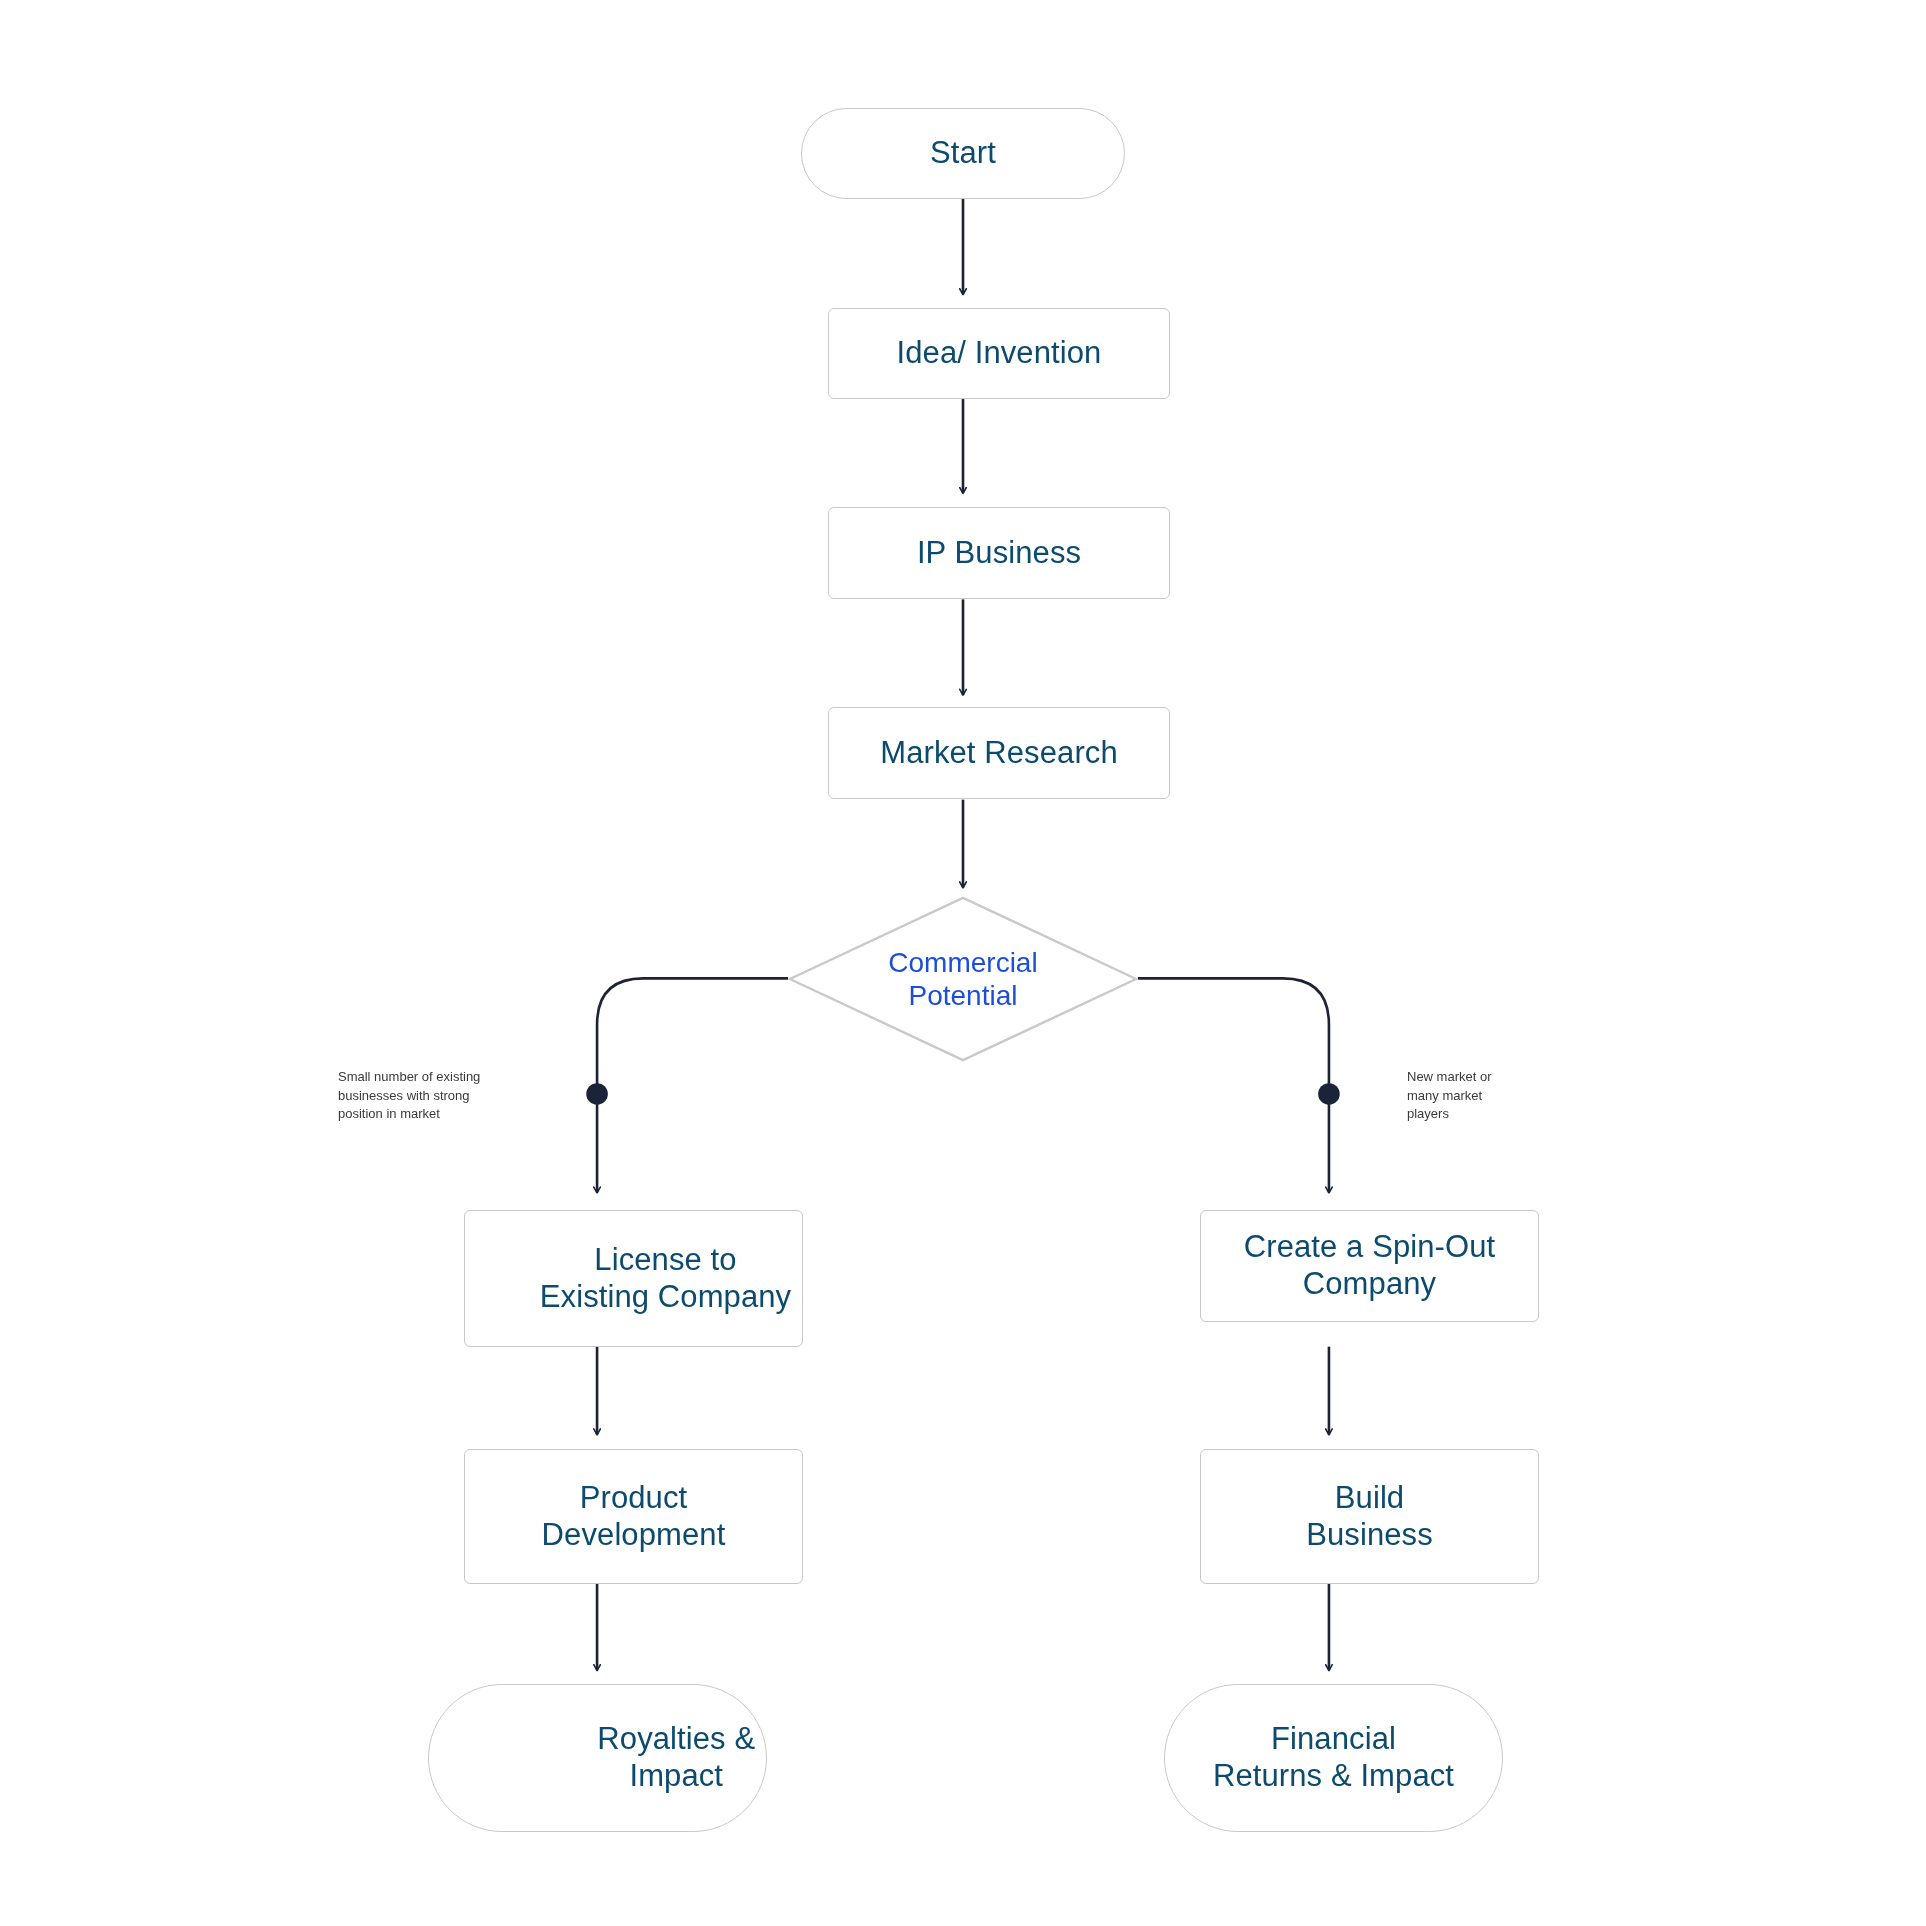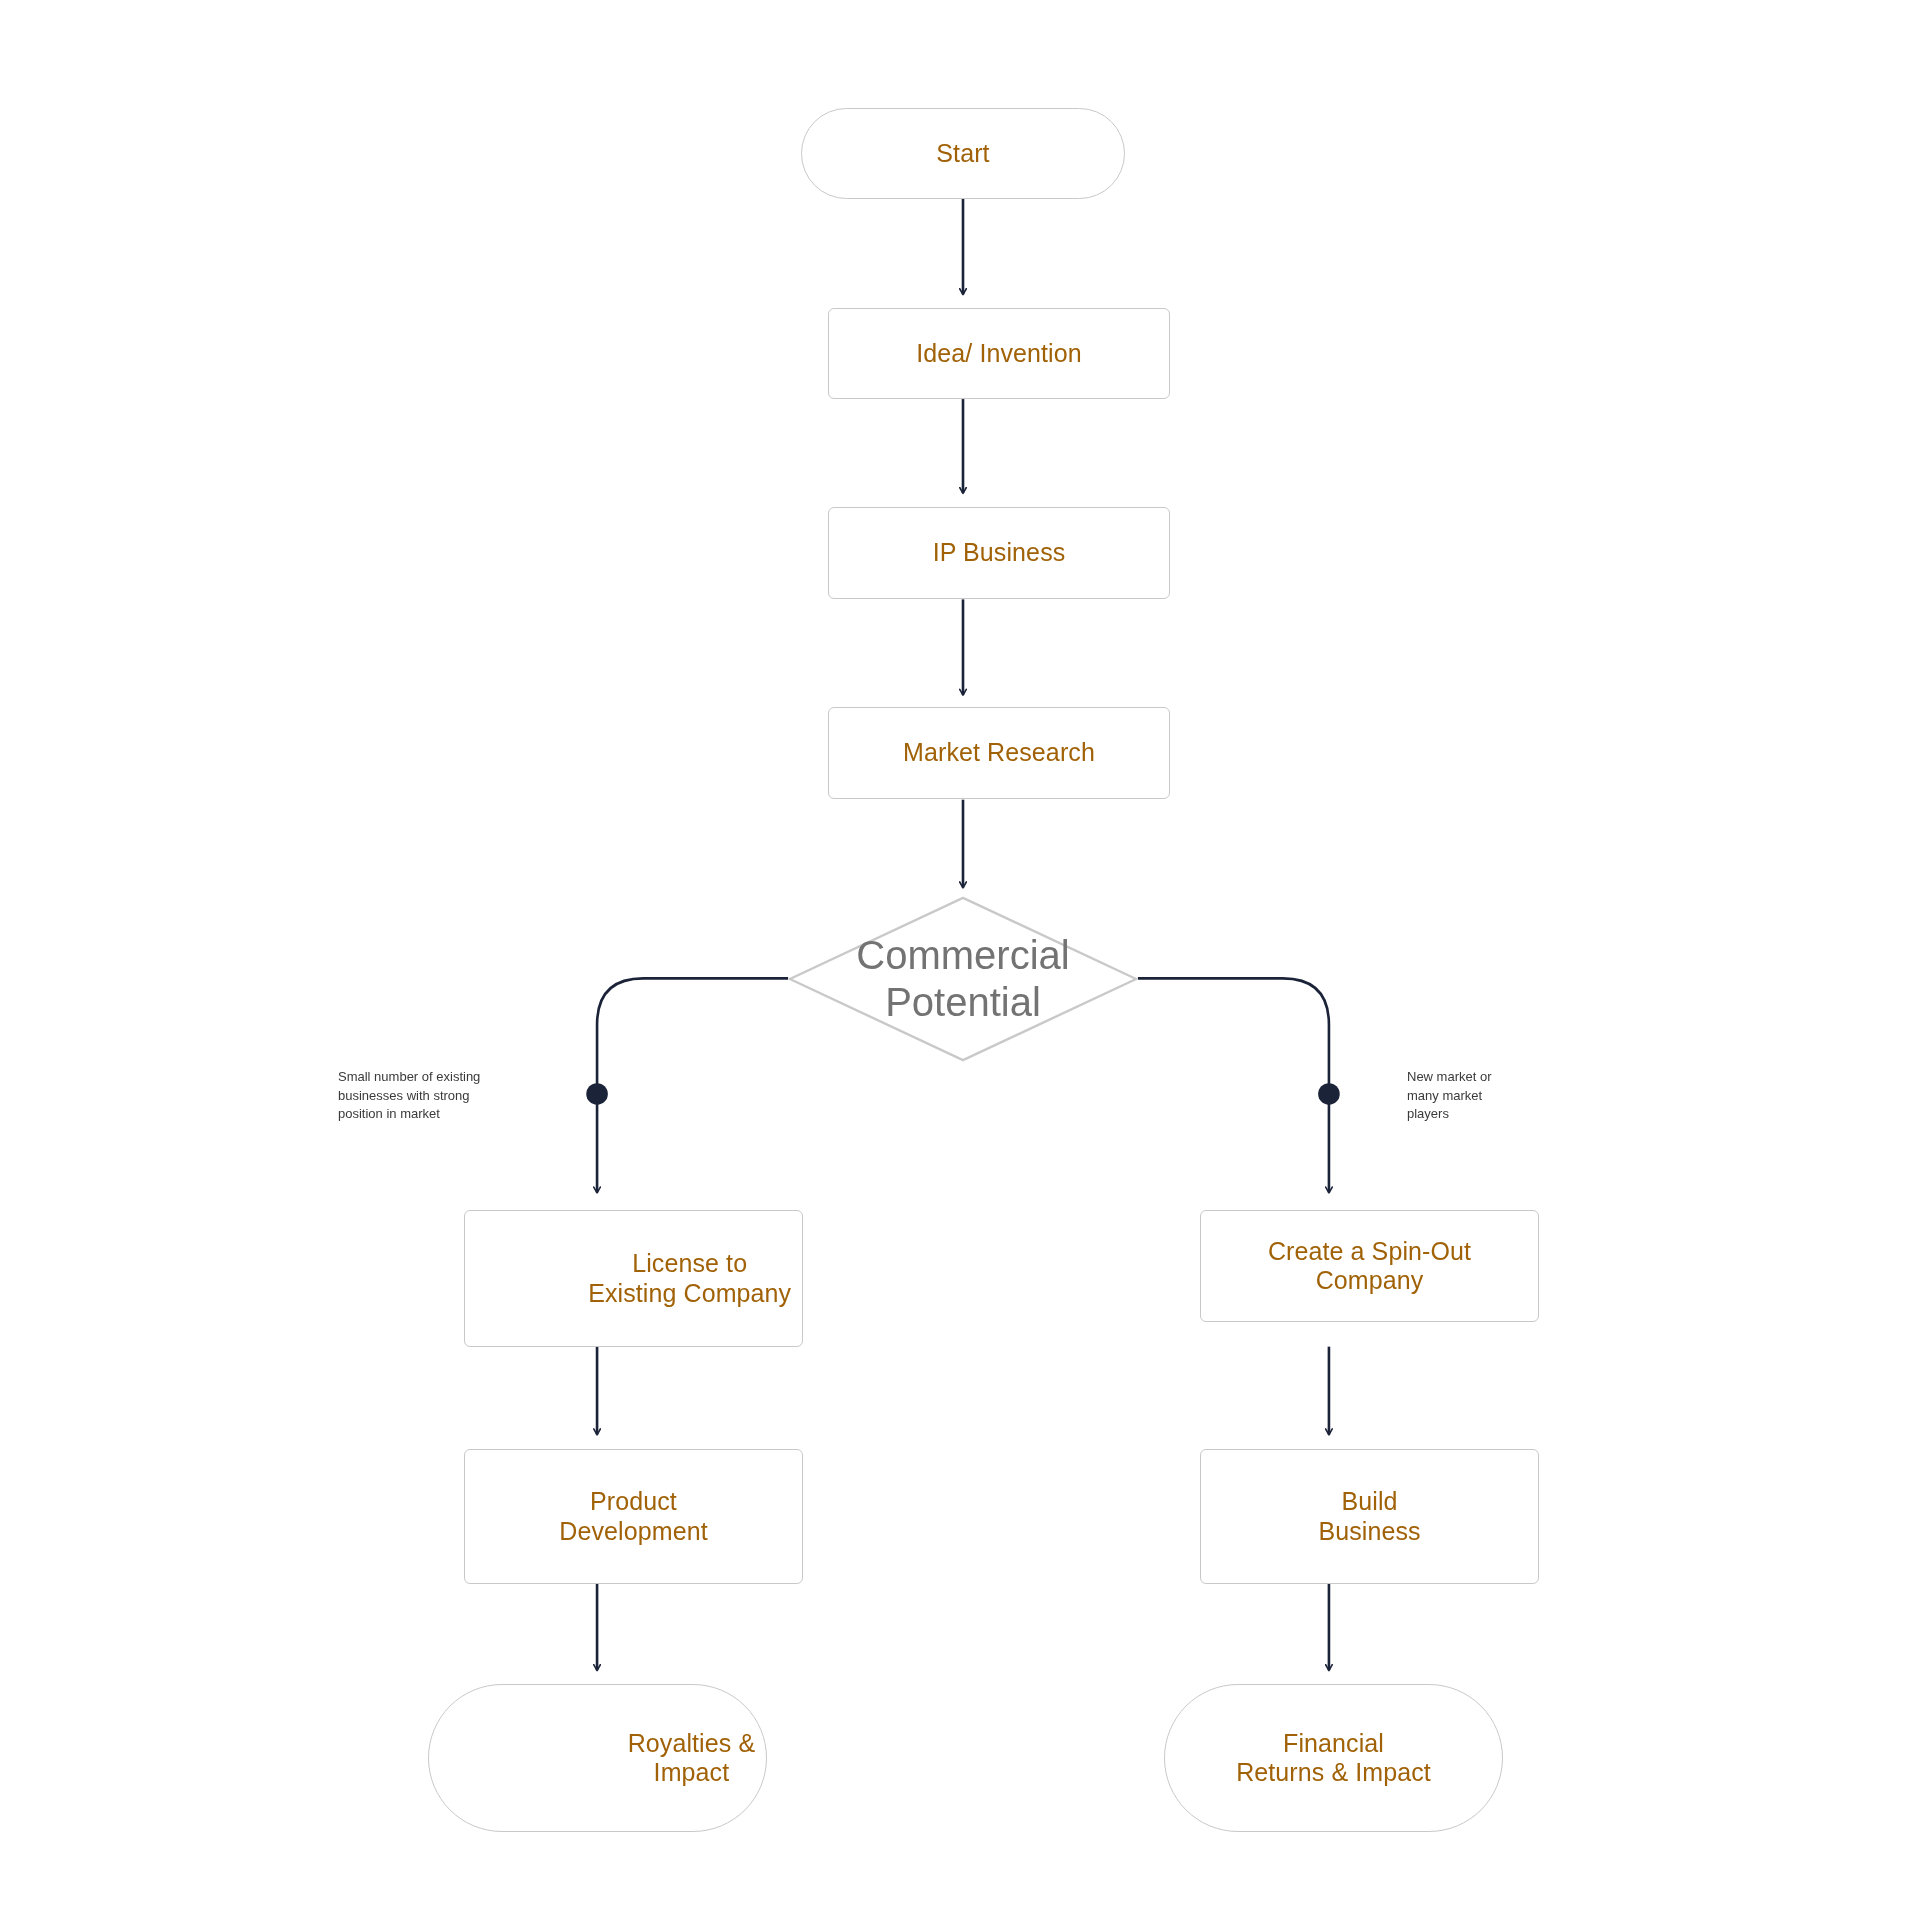--- a/index.html
+++ b/index.html
@@ -31,39 +31,39 @@
   }
   .node {
     position: absolute;
     box-sizing: border-box;
     display: flex;
     align-items: center;
     justify-content: center;
     text-align: center;
     background: #ffffff;
     border: 1.5px solid #c9c9c9;
-    color: #a16207;
-    font-size: 25px;
+    color: #0c4a6e;
+    font-size: 31px;
     font-weight: 400;
     line-height: 1.18;
     letter-spacing: 0.1px;
   }
   .node.process { border-radius: 6px; margin-left: 36px; }
   .node.terminal { border-radius: 770px; }
   .node .label { padding: 0 10.8px; white-space: pre-line; }
 
   .diamond {
     position: absolute;
     display: flex;
     align-items: center;
     justify-content: center;
     text-align: center;
-    font-size: 40px;
+    font-size: 28px;
     line-height: 1.18;
-    color: #737373;
+    color: #1d4ed8;
   }
   .diamond .dshape {
     position: absolute;
     left: 0; top: 0;
     width: 100%; height: 100%;
   }
   .diamond .label {
     position: relative;
     z-index: 2;
     white-space: pre-line;

